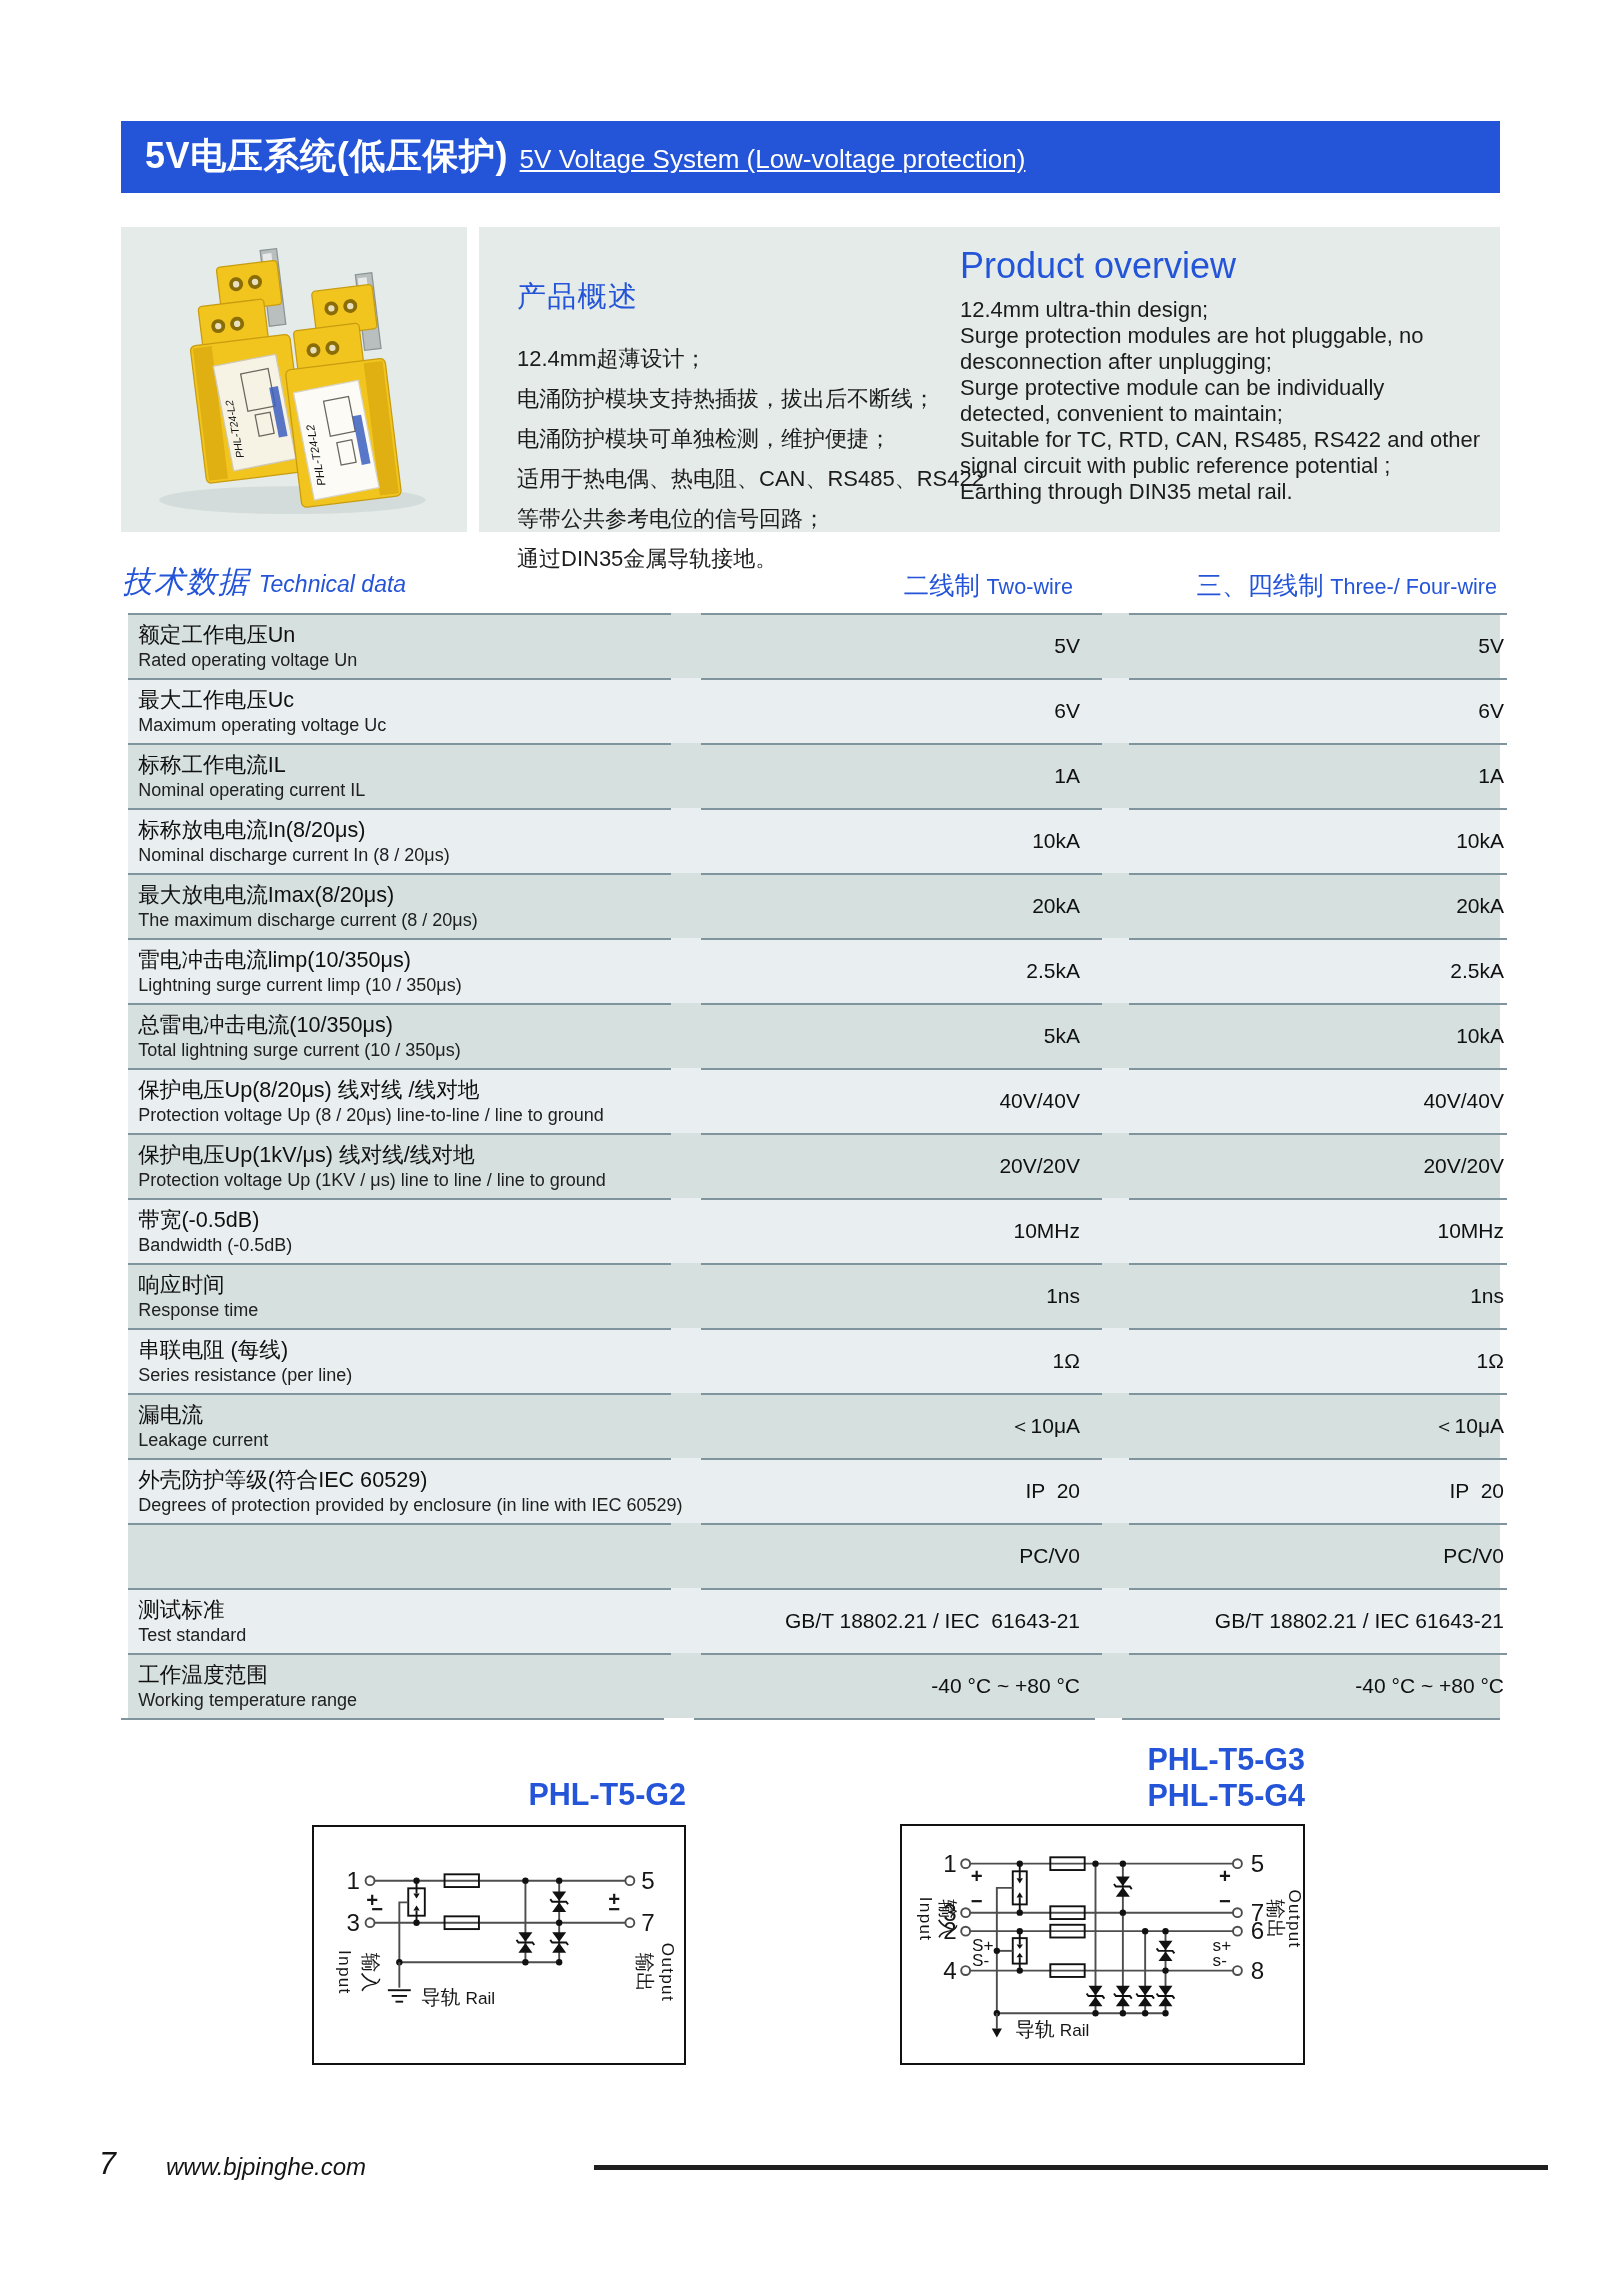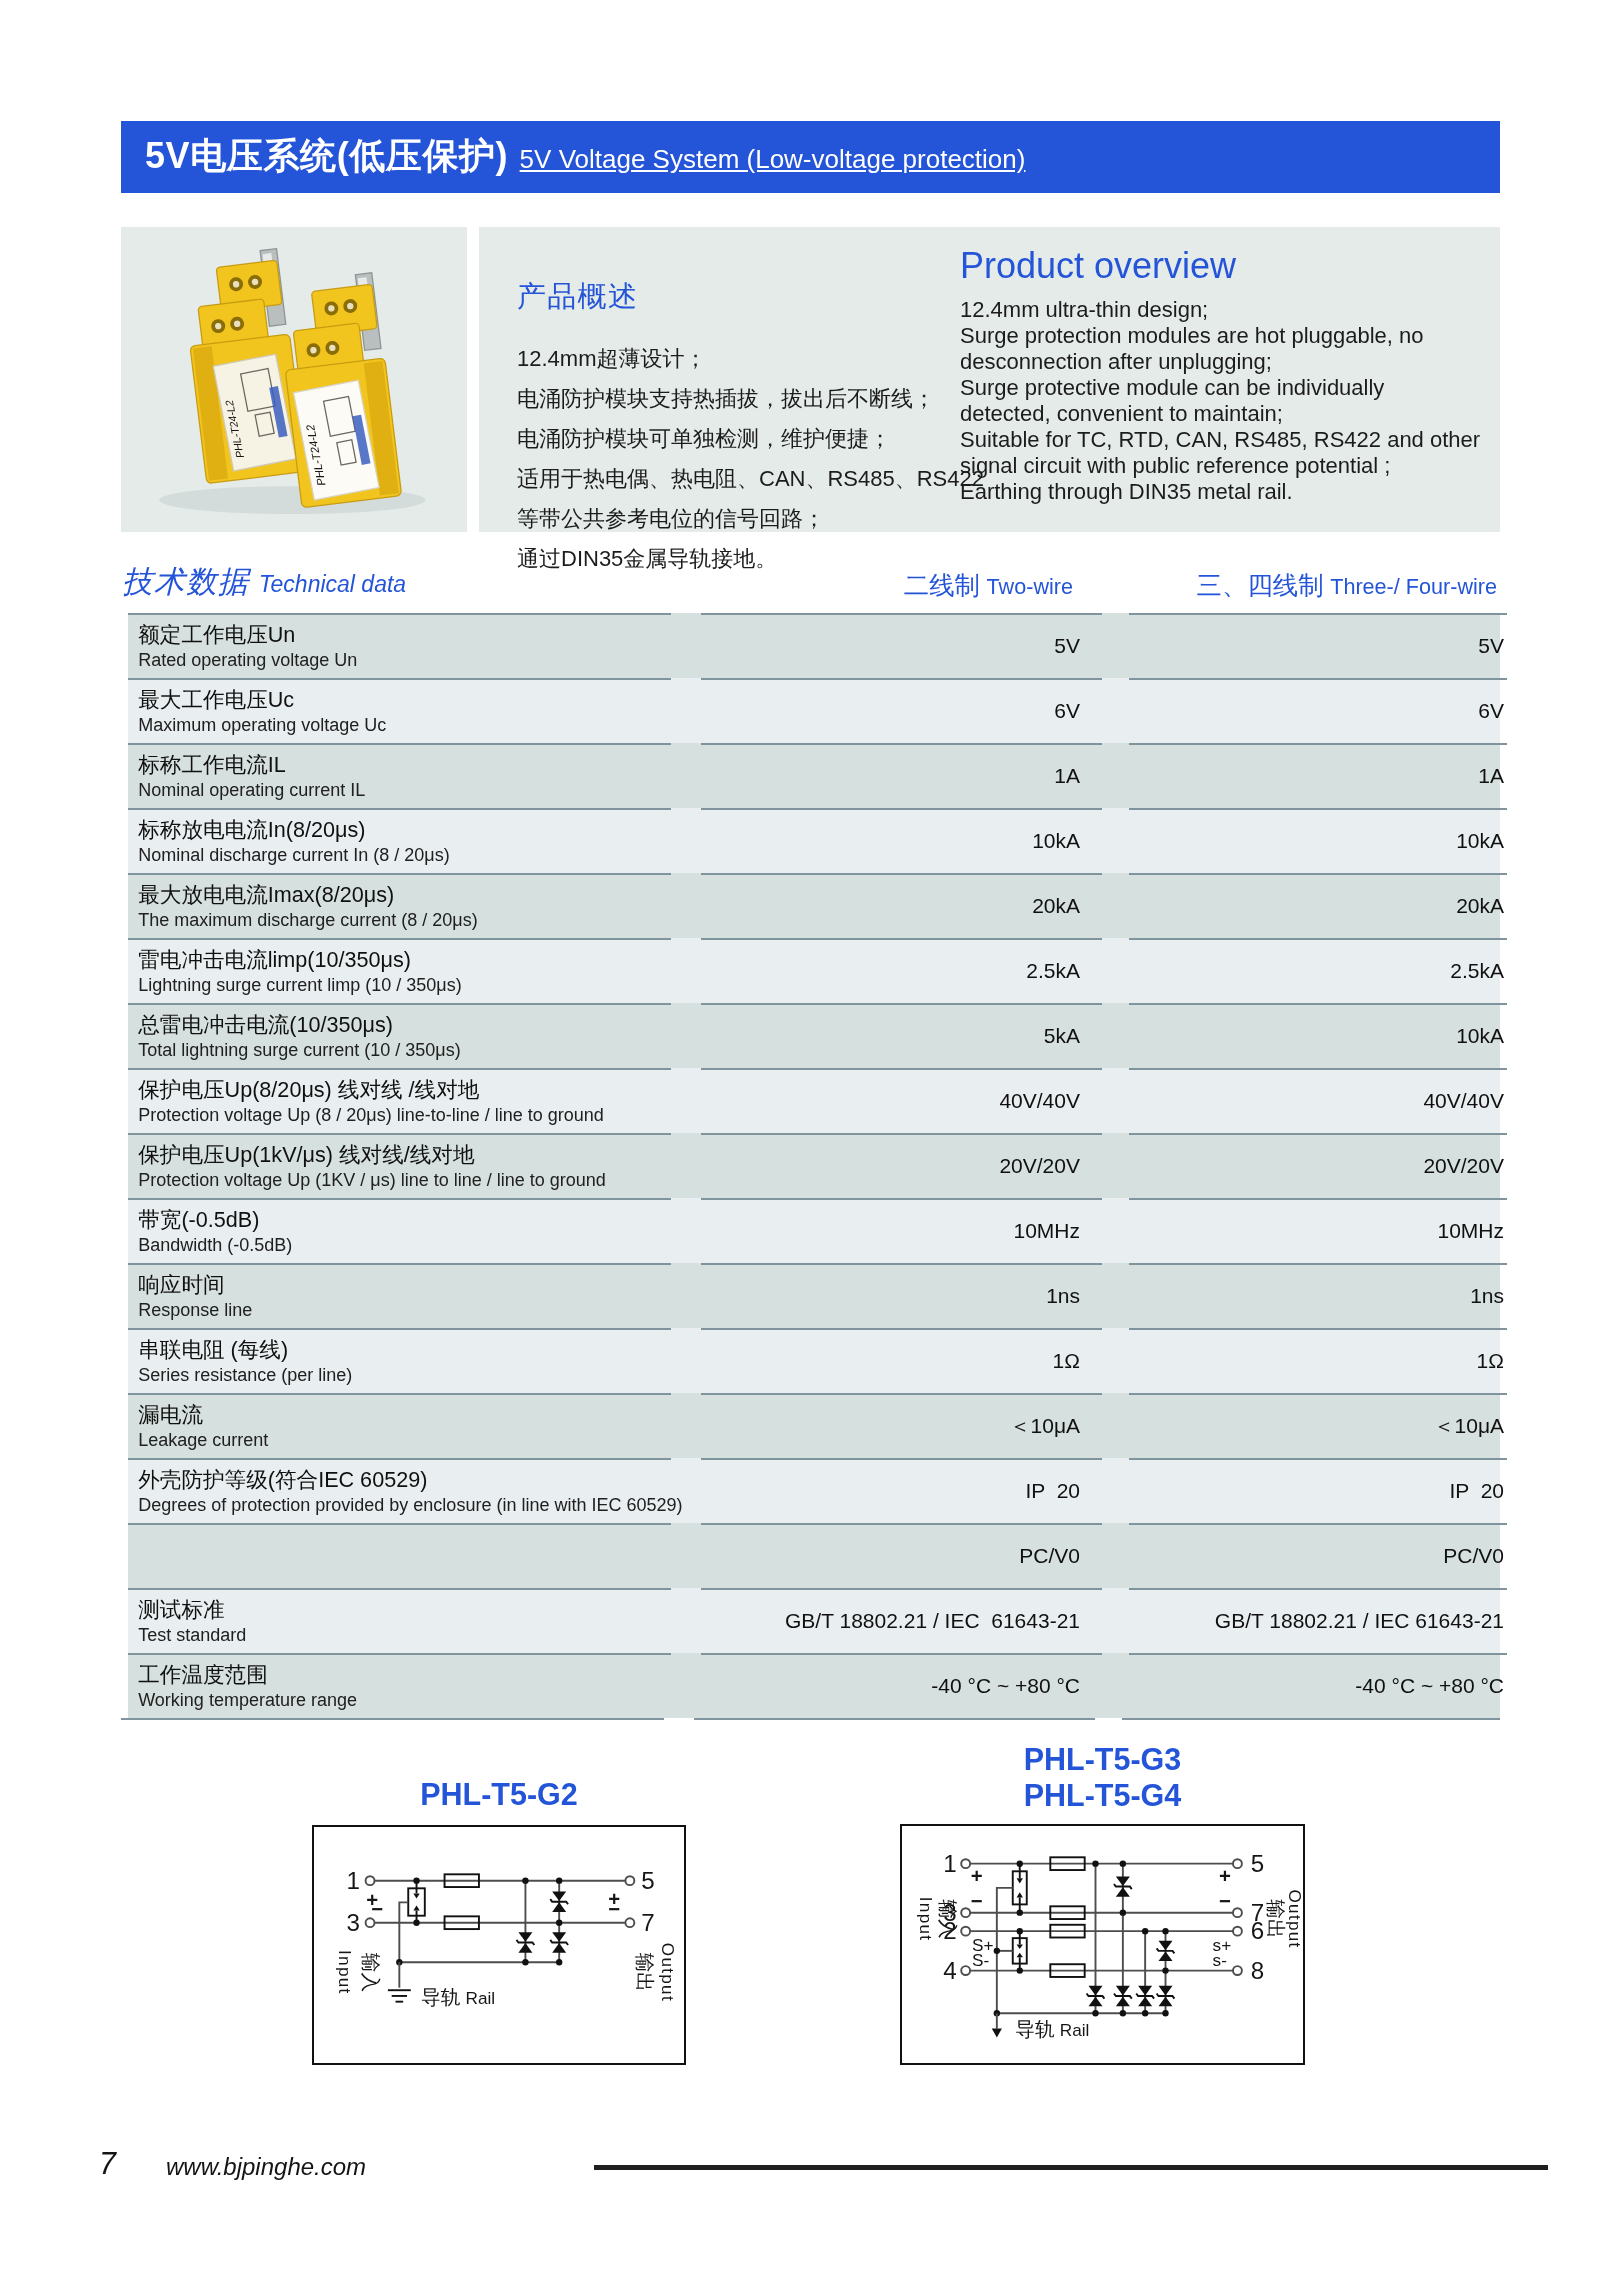--- a/index.html
+++ b/index.html
@@ -51,21 +51,21 @@
   .tclose{position:relative;height:1.9px;}
   .tl{position:absolute;left:10.2px;top:50%;transform:translateY(-50%);white-space:nowrap;}
   .tl .zh{display:block;font-size:21.6px;line-height:29px;color:#101010;}
   .tl .en{display:block;font-size:18px;line-height:23px;color:#202020;}
   .tv{position:absolute;top:0;height:100%;display:flex;align-items:center;justify-content:flex-end;
       font-size:21px;color:#101010;white-space:pre;}
   .tv.v2{left:573px;width:379px;}
   .tv.v3{left:1001px;width:375px;}
 
   
-  .dtitle{position:absolute;text-align:center;color:var(--blue);font-size:30.5px;font-weight:bold;line-height:36px;}
+  .dtitle{position:absolute;text-align:right;color:var(--blue);font-size:30.5px;font-weight:bold;line-height:36px;}
   .dtitle.g2{left:312px;top:1776px;width:374px;}
   .dtitle.g34{left:900px;top:1741px;width:405px;}
   .dbox{position:absolute;background:#fff;border:2.5px solid #111;box-sizing:border-box;}
   .dbox.g2{left:312px;top:1825px;width:374px;height:240px;}
   .dbox.g34{left:900px;top:1824px;width:405px;height:241px;}
   .dbox svg{display:block;width:100%;height:100%;}
 
   svg .wire{stroke:#4d4d4d;stroke-width:3;fill:none;}
   svg .sym{stroke:#111;stroke-width:3;fill:none;}
   svg .dot{fill:#111;}
@@ -300,21 +300,21 @@
           </div>
           <div class="tv v2">10MHz</div>
           <div class="tv v3">10MHz</div>
         </div>
       <div class="trow">
           <i class="bseg s1"></i>
           <i class="bseg s2"></i>
           <i class="bseg s3"></i>
           <div class="tl">
             <span class="zh">响应时间</span>
-            <span class="en">Response line</span>
+            <span class="en">Response time</span>
           </div>
           <div class="tv v2">1ns</div>
           <div class="tv v3">1ns</div>
         </div>
       <div class="trow">
           <i class="bseg s1"></i>
           <i class="bseg s2"></i>
           <i class="bseg s3"></i>
           <div class="tl">
             <span class="zh">串联电阻 (每线)</span>

